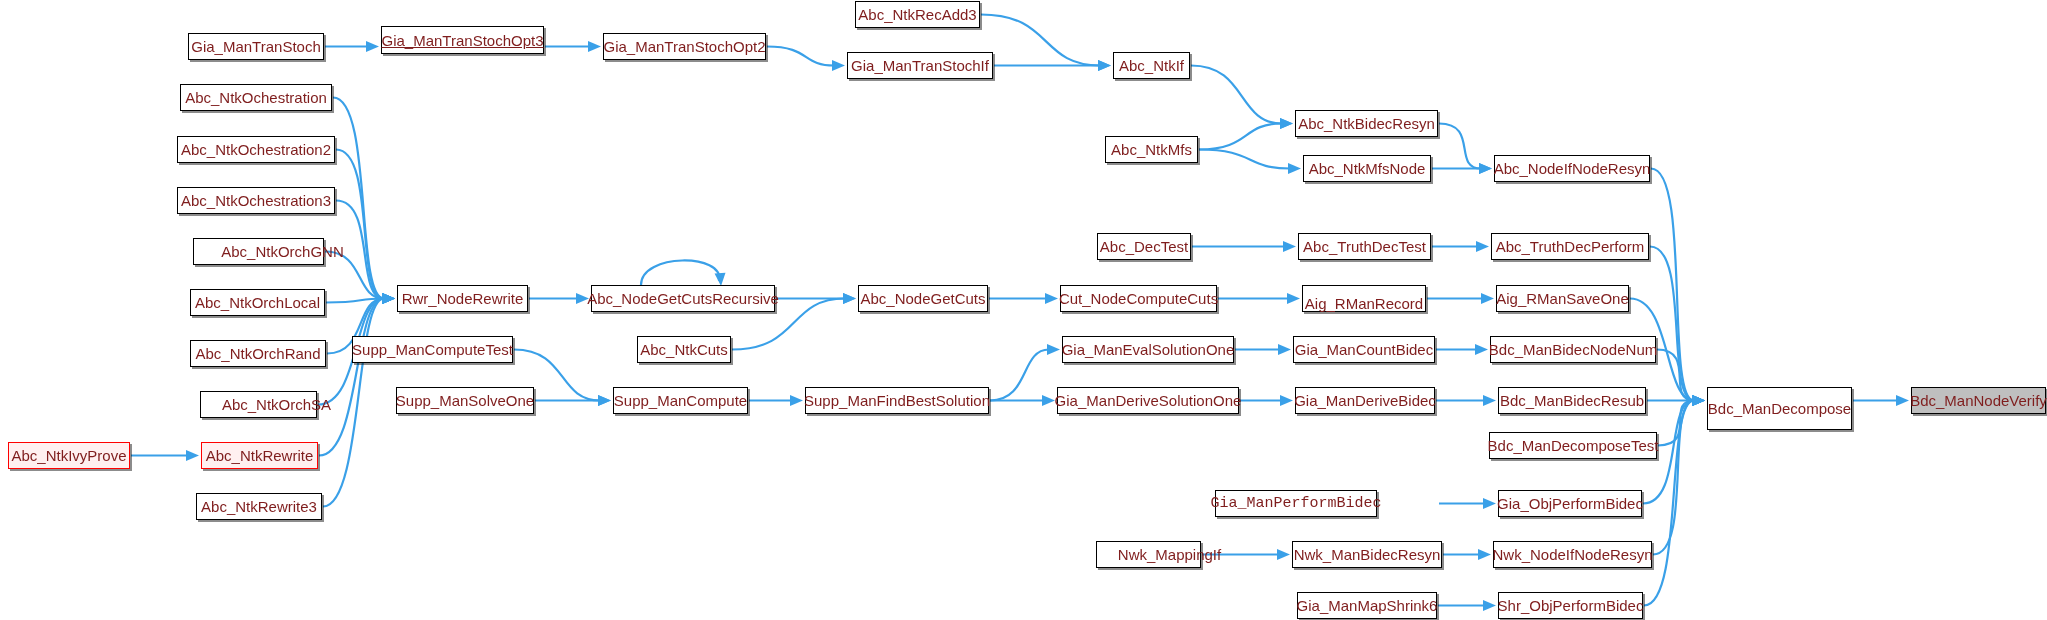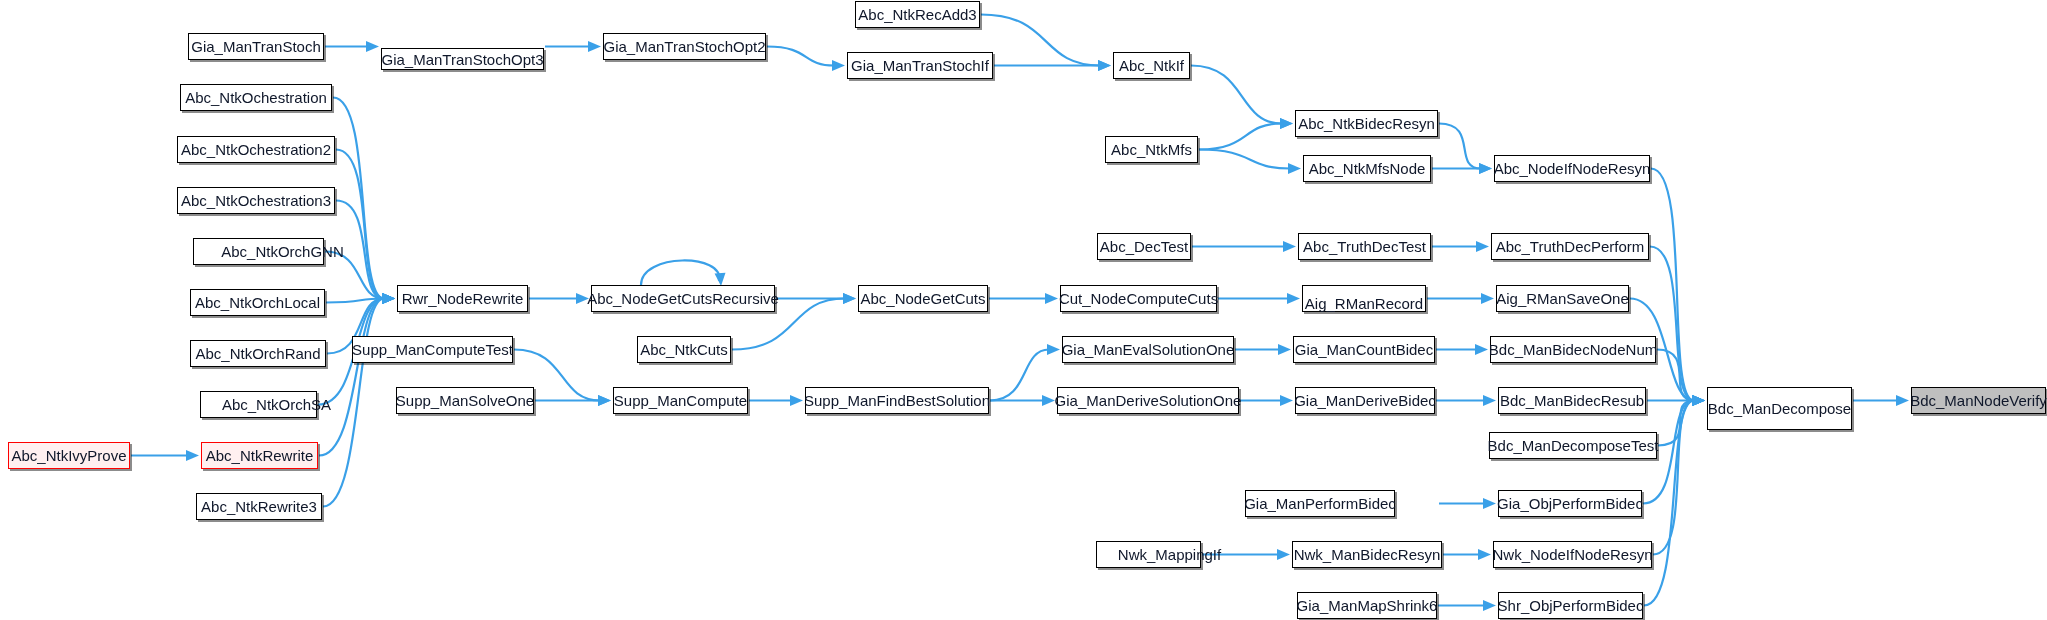--- a/index.html
+++ b/index.html
@@ -2,21 +2,21 @@
 <html><head>
 <meta charset="utf-8">
 <title>Call Graph</title>
 <style>
   html,body{margin:0;padding:0;background:#ffffff;}
   #canvas{position:relative;width:2047px;height:620px;background:#ffffff;
           font-family:"Liberation Sans","DejaVu Sans",sans-serif;overflow:hidden;}
   #edges{position:absolute;left:0;top:0;width:2047px;height:620px;pointer-events:none;}
   .node{position:absolute;box-sizing:border-box;border:1px solid #000000;
         background:#ffffff;display:flex;align-items:center;justify-content:center;
-        font-size:15px;color:#0f172a;line-height:1;white-space:nowrap;
+        font-size:15px;color:#7f1d1d;line-height:1;white-space:nowrap;
         box-shadow:2px 2px 0px 0px rgba(0,0,0,0.45);}
   .node.red{border-color:#ff0000;background:#fff0f0;box-shadow:2px 2px 0px 0px rgba(0,0,0,0.45);}
   .node.gray{background:#bfbfbf;border-color:#000000;}
   .node span{padding:0 9px;}
 </style>
 </head>
 <body>
 
 <div id="canvas">
   <svg id="edges" viewBox="0 0 2047 620" xmlns="http://www.w3.org/2000/svg">
@@ -122,21 +122,21 @@
       <polygon points="1290,554.5 1277,549 1277,560" fill="#3aa0e8"></polygon>
       <path d="M 1443,554.5 L 1480,554.5" fill="none" stroke="#3aa0e8" stroke-width="2.2"></path>
       <polygon points="1491,554.5 1478,549 1478,560" fill="#3aa0e8"></polygon>
       <path d="M 1438,605.5 L 1485,605.5" fill="none" stroke="#3aa0e8" stroke-width="2.2"></path>
       <polygon points="1496,605.5 1483,600 1483,611" fill="#3aa0e8"></polygon>
     </svg>
   <div id="nodes">
       <div class="node" style="left: 188px; top: 33px; width: 136px; height: 27px;">
         <span>Gia_ManTranStoch</span>
       </div>
-      <div class="node" style="left: 381px; top: 48px; width: 163px; height: 22px;">
+      <div class="node" style="left: 381px; top: 26px; width: 163px; height: 28px; text-decoration: underline;">
         <span>Gia_ManTranStochOpt3</span>
       </div>
       <div class="node" style="left: 603px; top: 33px; width: 163px; height: 27px;">
         <span>Gia_ManTranStochOpt2</span>
       </div>
       <div class="node" style="left: 847px; top: 52px; width: 146px; height: 27px;">
         <span>Gia_ManTranStochIf</span>
       </div>
       <div class="node" style="left: 855px; top: 1px; width: 125px; height: 27px;">
         <span>Abc_NtkRecAdd3</span>
@@ -248,21 +248,21 @@
       </div>
       <div class="node" style="left: 1707px; top: 387px; width: 145px; height: 43px;">
         <span>Bdc_ManDecompose</span>
       </div>
       <div class="node gray" style="left: 1911px; top: 387px; width: 135px; height: 27px;">
         <span>Bdc_ManNodeVerify</span>
       </div>
       <div class="node" style="left: 1489px; top: 432px; width: 168px; height: 27px;">
         <span>Bdc_ManDecomposeTest</span>
       </div>
-      <div class="node" style="left: 1245px; top: 490px; width: 150px; height: 27px;">
+      <div class="node" style="left: 1215px; top: 490px; width: 162px; height: 27px; font-family: Liberation Mono, monospace;">
         <span>Gia_ManPerformBidec</span>
       </div>
       <div class="node" style="left: 1498px; top: 490px; width: 144px; height: 27px;">
         <span>Gia_ObjPerformBidec</span>
       </div>
       <div class="node" style="left: 1096px; top: 541px; width: 105px; height: 27px; padding-left: 42px;">
         <span>Nwk_MappingIf</span>
       </div>
       <div class="node" style="left: 1292px; top: 541px; width: 150px; height: 27px;">
         <span>Nwk_ManBidecResyn</span>

